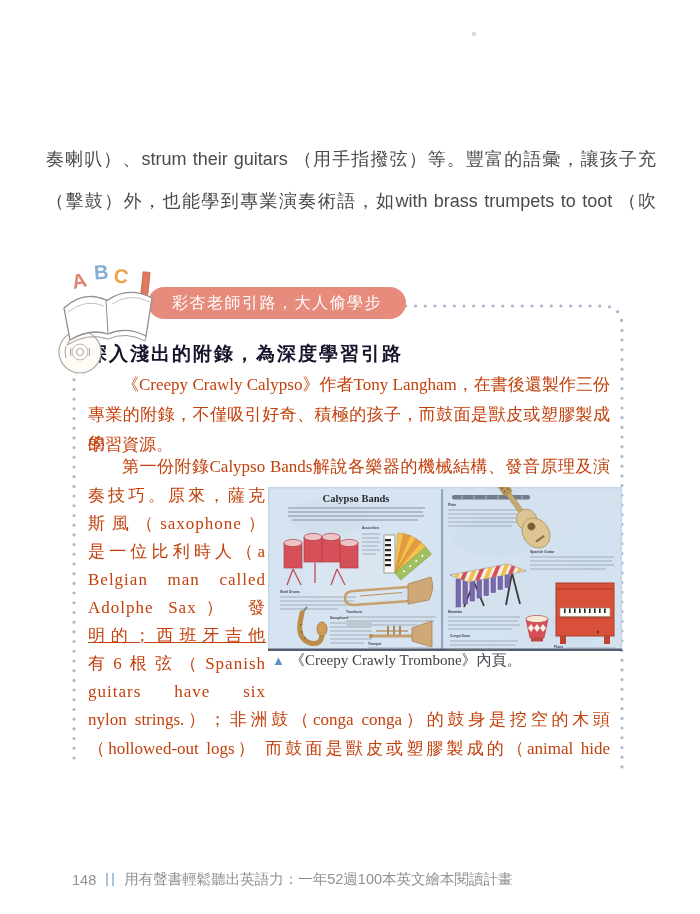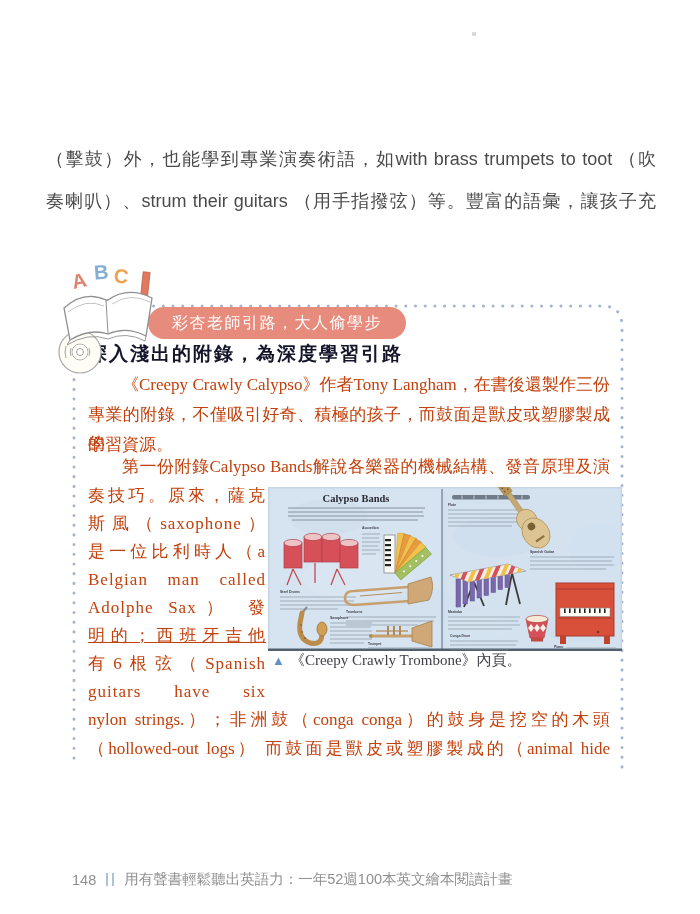--- a/index.html
+++ b/index.html
@@ -11,21 +11,21 @@
   .top-para{left:46px;top:138px;width:610px;color:#4a4a4a;font-size:18px;
             font-family:"Liberation Sans",sans-serif;}
   .top-para .pline{height:42px;line-height:42px;}
   .jl{text-align:justify;text-align-last:justify;text-justify:inter-character;}
 
   
   .box-border{left:69px;top:300px;z-index:1;}
 
   
   .badge{left:148px;top:287px;width:258px;height:32px;background:#e78b7d;border-radius:17px;
-         z-index:3;display:flex;align-items:center;justify-content:center;margin-top:20px;}
+         z-index:3;display:flex;align-items:center;justify-content:center;}
   .badge span{color:#ffffff;font-size:16px;letter-spacing:1.5px;}
 
   
   .abc-icon{left:56px;top:256px;z-index:4;}
 
   
   .note-title{left:88px;top:341px;width:530px;font-family:"Liberation Serif",serif;
               font-weight:bold;font-size:19px;letter-spacing:2px;color:#14142a;z-index:2;}
   .boxline{font-family:"Liberation Serif",serif;font-size:17px;color:#c2410c;
            height:29px;line-height:29px;z-index:2;}
@@ -45,22 +45,22 @@
   .footer .sep{width:4px;height:13px;border-left:2px solid #abc3da;border-right:2px solid #abc3da;}
 
   .speck{left:472px;top:32px;width:4px;height:4px;background:#c9c9c9;opacity:.7;border-radius:1px;}
 </style>
 </head>
 <body>
 
 <div class="abs speck"></div>
 
 <div class="abs top-para">
+  <div class="pline jl">奏喇叭）、strum their guitars （用手指撥弦）等。豐富的語彙，讓孩子充</div>
   <div class="pline jl">（擊鼓）外，也能學到專業演奏術語，如with brass trumpets to toot （吹</div>
-  <div class="pline jl">奏喇叭）、strum their guitars （用手指撥弦）等。豐富的語彙，讓孩子充</div>
 </div>
 
 <svg class="abs box-border" width="558" height="474" viewBox="0 0 558 474">
   <path d="M 5 458 L 5 26 Q 5 6 25 6 L 533 6 Q 553 6 553 26 L 553 468" fill="none" stroke="#a7b4cd" stroke-width="3" stroke-linecap="round" stroke-dasharray="0.1 9.6"></path>
 </svg>
 
 <div class="abs badge">
   <span>彩杏老師引路，大人偷學步</span>
 </div>
 

